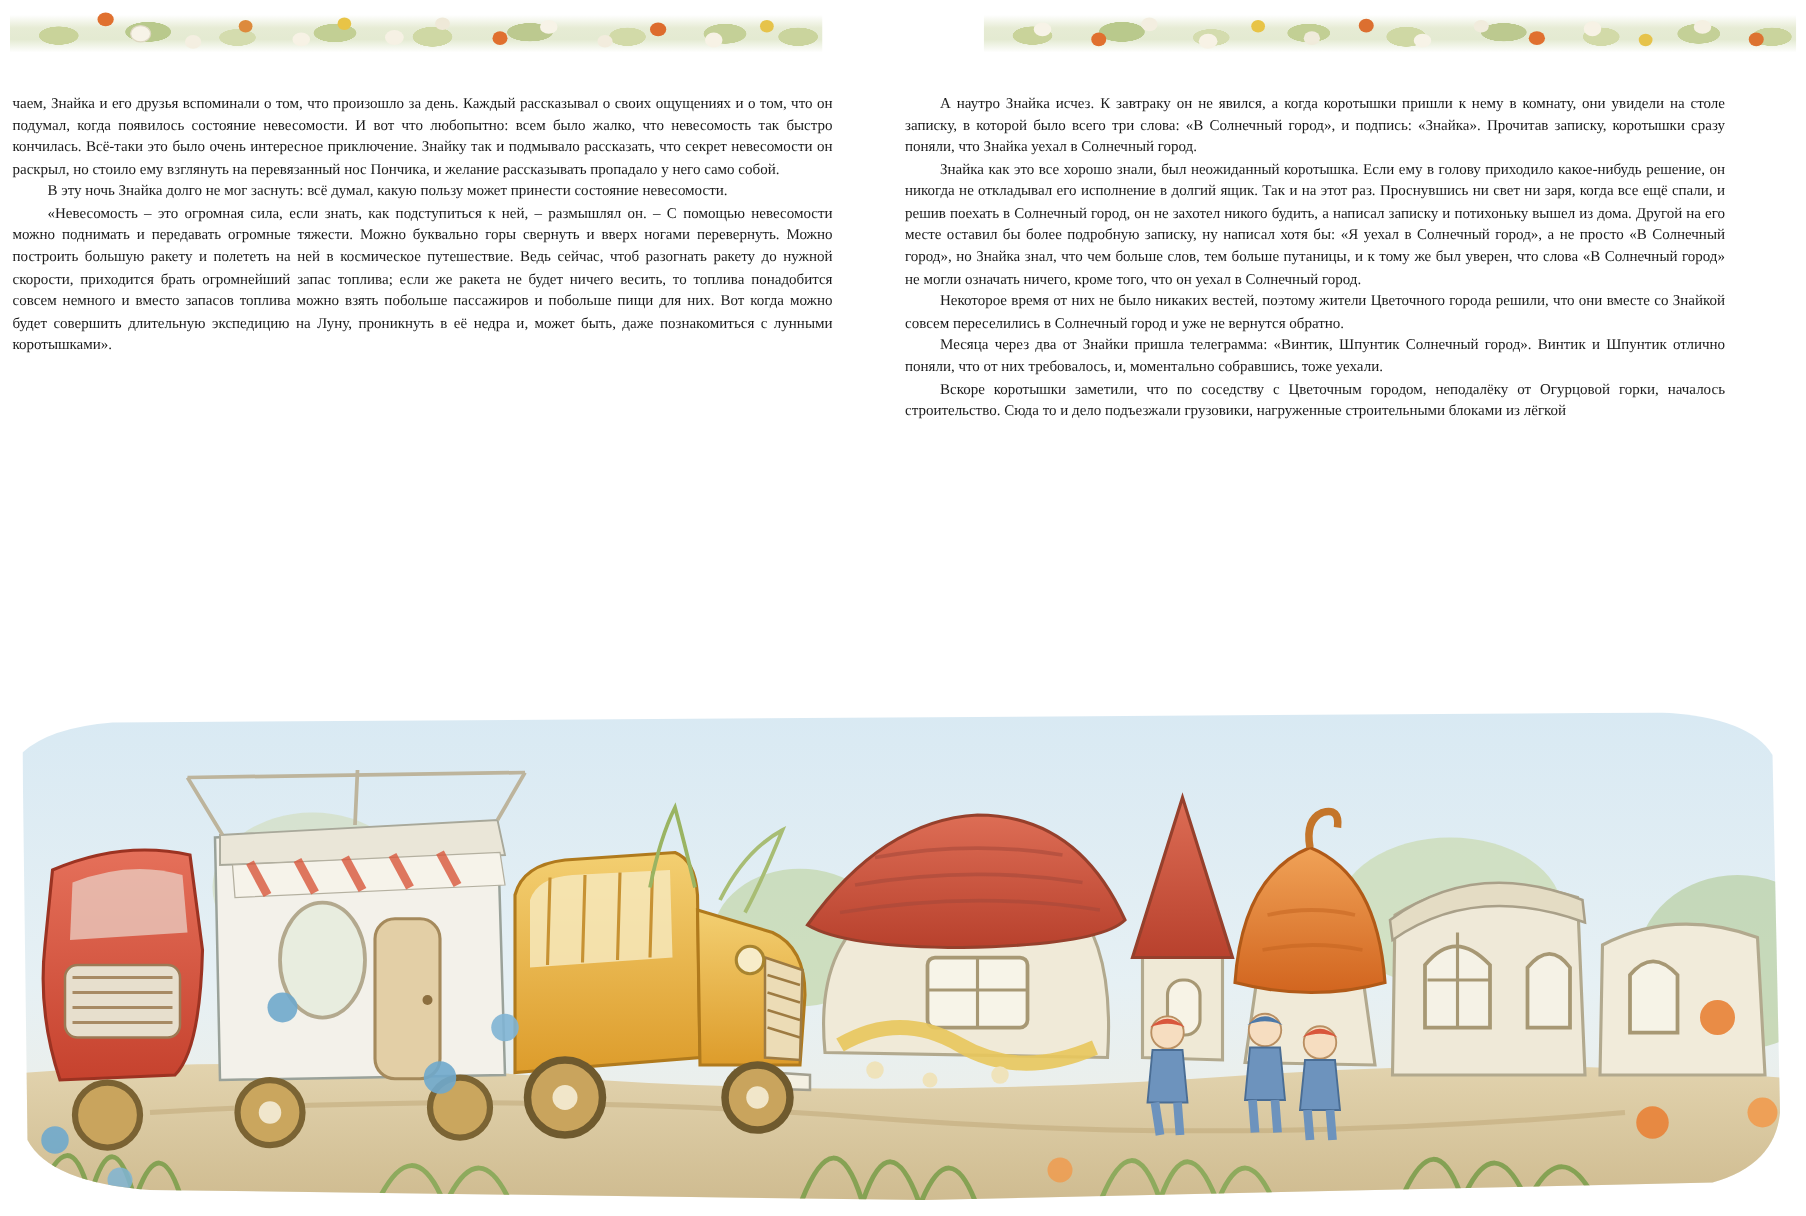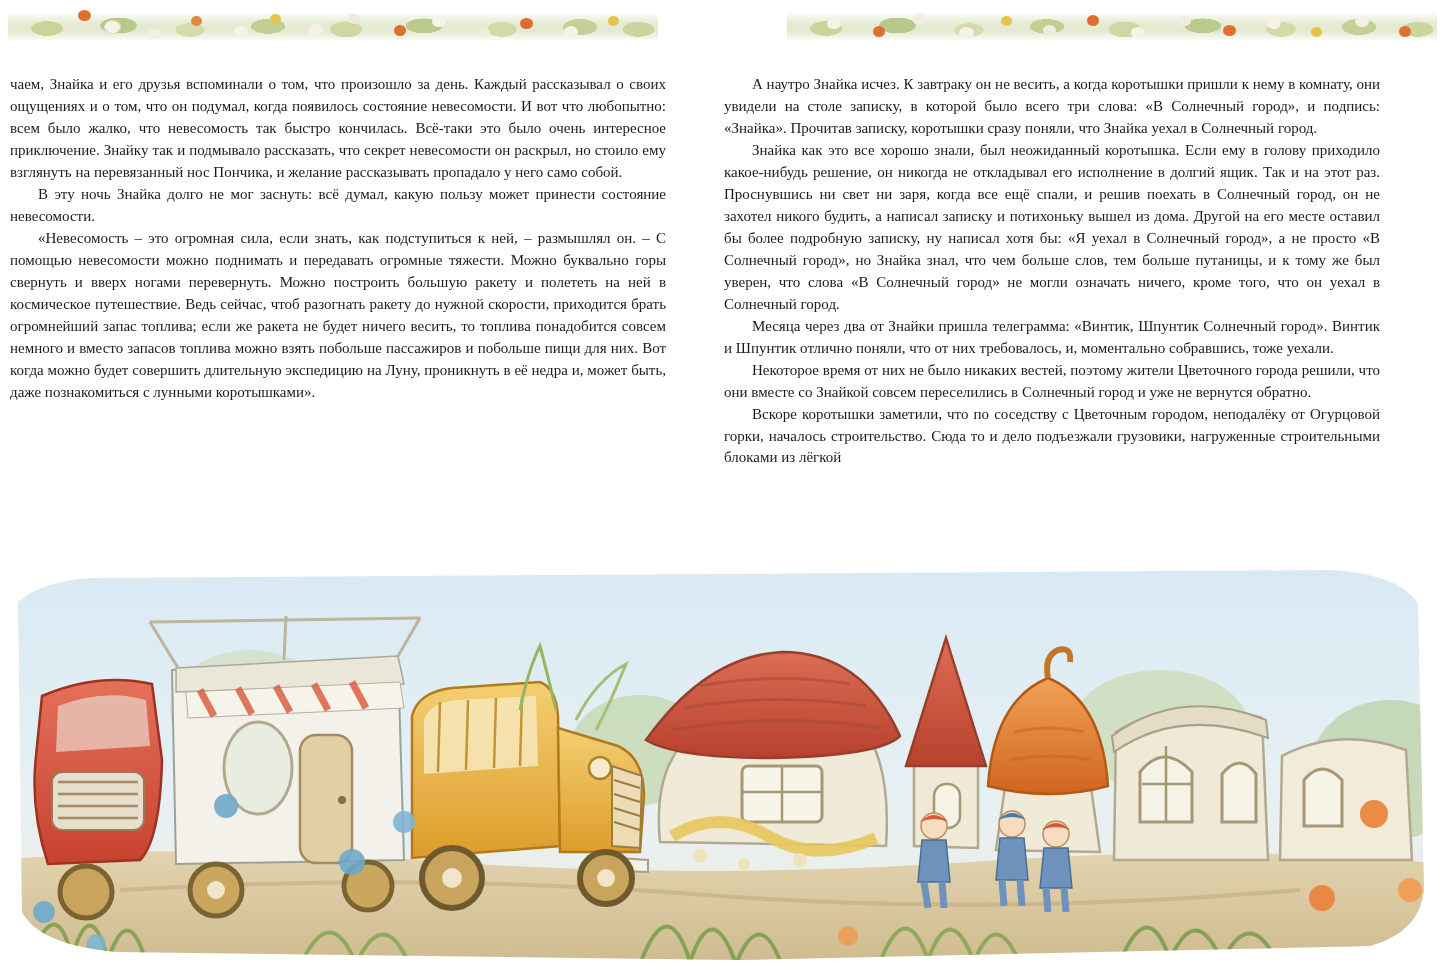--- a/index.html
+++ b/index.html
@@ -51,21 +51,21 @@
   
   .columns{
     position:absolute;
     top:74px;left:10px;
     width:1425px;height:480px;
     display:flex;
     gap:58px;
   }
   .column{
     width:656px;
-    font-size:15px;
+    font-size:12px;
     line-height:1.465;
     text-align:justify;
     color:#1b1b1b;
     hyphens:manual;
   }
   .column p{margin:0;text-indent:28px;}
   .column p.first{text-indent:0;}
   
   .illustration{
     position:absolute;
@@ -123,24 +123,24 @@
 
   <div class="columns">
 
     <div class="column">
       <p class="first">чаем, Знайка и его друзья вспоминали о том, что произошло за день. Каждый рассказывал о своих ощущениях и о том, что он подумал, когда появилось состояние невесомости. И вот что любопытно: всем было жалко, что невесомость так быстро кончилась. Всё-таки это было очень интересное приключение. Знайку так и подмывало рассказать, что секрет невесомости он раскрыл, но стоило ему взглянуть на перевязанный нос Пончика, и желание рассказывать пропадало у него само собой.</p>
       <p>В эту ночь Знайка долго не мог заснуть: всё думал, какую пользу может принести состояние невесомости.</p>
       <p>«Невесомость – это огромная сила, если знать, как подступиться к ней, – размышлял он. – С помощью невесомости можно поднимать и передавать огромные тяжести. Можно буквально горы свернуть и вверх ногами перевернуть. Можно построить большую ракету и полететь на ней в космическое путешествие. Ведь сейчас, чтоб разогнать ракету до нужной скорости, приходится брать огромнейший запас топлива; если же ракета не будет ничего весить, то топлива понадобится совсем немного и вместо запасов топлива можно взять побольше пассажиров и побольше пищи для них. Вот когда можно будет совершить длительную экспедицию на Луну, проникнуть в её недра и, может быть, даже познакомиться с лунными коротышками».</p>
     </div>
 
     <div class="column">
-      <p>А наутро Знайка исчез. К завтраку он не весить, а когда коротышки пришли к нему в комнату, они увидели на столе записку, в которой было всего три слова: «В Солнечный город», и подпись: «Знайка». Прочитав записку, коротышки сразу поняли, что Знайка уехал в Солнечный город.</p>
+      <p>А наутро Знайка исчез. К завтраку он не явился, а когда коротышки пришли к нему в комнату, они увидели на столе записку, в которой было всего три слова: «В Солнечный город», и подпись: «Знайка». Прочитав записку, коротышки сразу поняли, что Знайка уехал в Солнечный город.</p>
       <p>Знайка как это все хорошо знали, был неожиданный коротышка. Если ему в голову приходило какое-нибудь решение, он никогда не откладывал его исполнение в долгий ящик. Так и на этот раз. Проснувшись ни свет ни заря, когда все ещё спали, и решив поехать в Солнечный город, он не захотел никого будить, а написал записку и потихоньку вышел из дома. Другой на его месте оставил бы более подробную записку, ну написал хотя бы: «Я уехал в Солнечный город», а не просто «В Солнечный город», но Знайка знал, что чем больше слов, тем больше путаницы, и к тому же был уверен, что слова «В Солнечный город» не могли означать ничего, кроме того, что он уехал в Солнечный город.</p>
+      <p>Некоторое время от них не было никаких вестей, поэтому жители Цветочного города решили, что они вместе со Знайкой совсем переселились в Солнечный город и уже не вернутся обратно.</p>
       <p>Месяца через два от Знайки пришла телеграмма: «Винтик, Шпунтик Солнечный город». Винтик и Шпунтик отлично поняли, что от них требовалось, и, моментально собравшись, тоже уехали.</p>
-      <p>Некоторое время от них не было никаких вестей, поэтому жители Цветочного города решили, что они вместе со Знайкой совсем переселились в Солнечный город и уже не вернутся обратно.</p>
       <p>Вскоре коротышки заметили, что по соседству с Цветочным городом, неподалёку от Огурцовой горки, началось строительство. Сюда то и дело подъезжали грузовики, нагруженные строительными блоками из лёгкой</p>
     </div>
   </div>
 
   <div class="illustration">
     <svg class="ill-svg" viewBox="0 0 1445 413" xmlns="http://www.w3.org/2000/svg">
       <defs>
         <clipPath id="ill-clip">
           <path d="M18,42 Q40,22 90,18 L1330,10 Q1400,14 1418,44 L1424,330 Q1420,372 1370,386 L740,400 L120,392 Q40,386 22,352 Z"></path>
         </clipPath>

